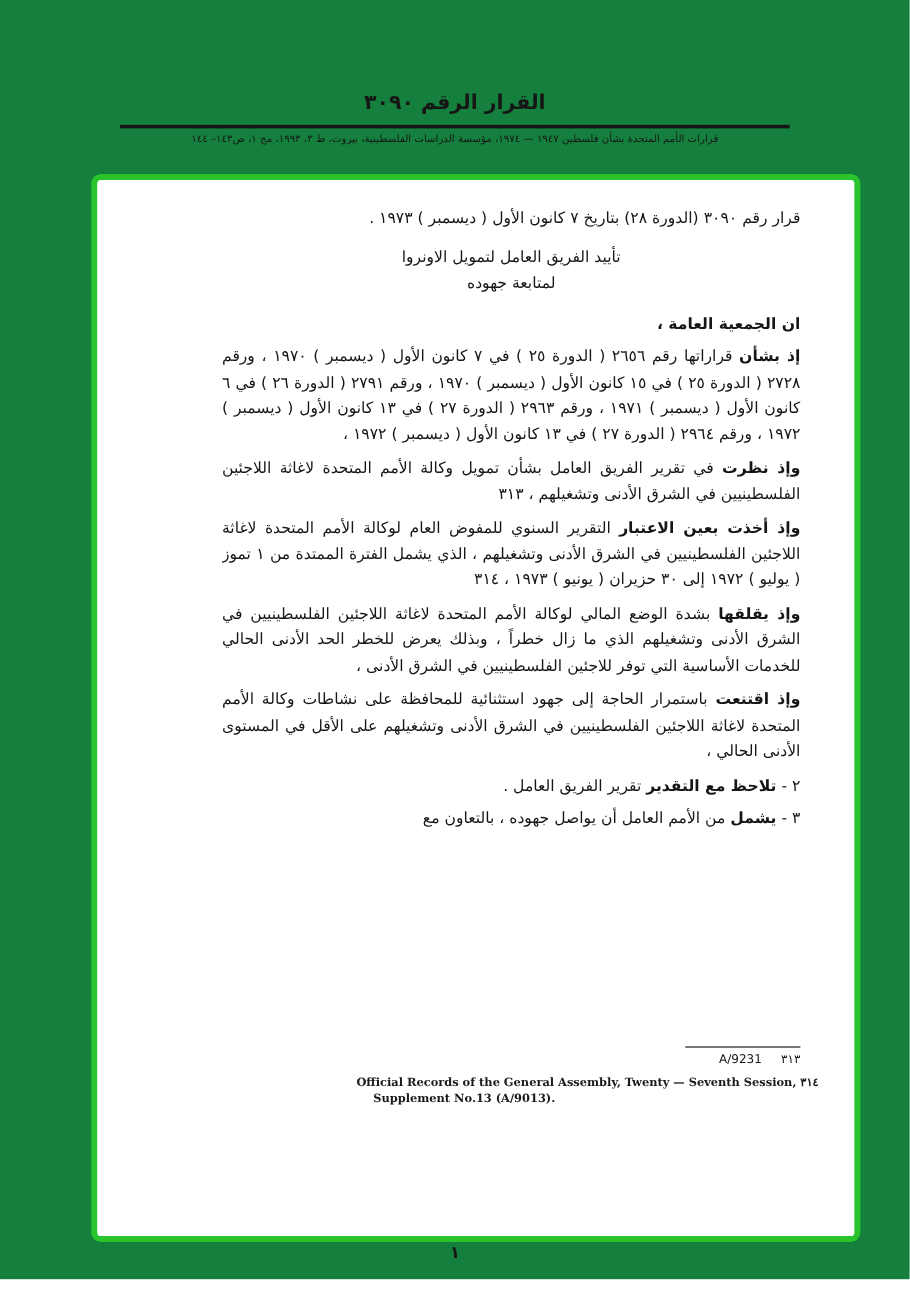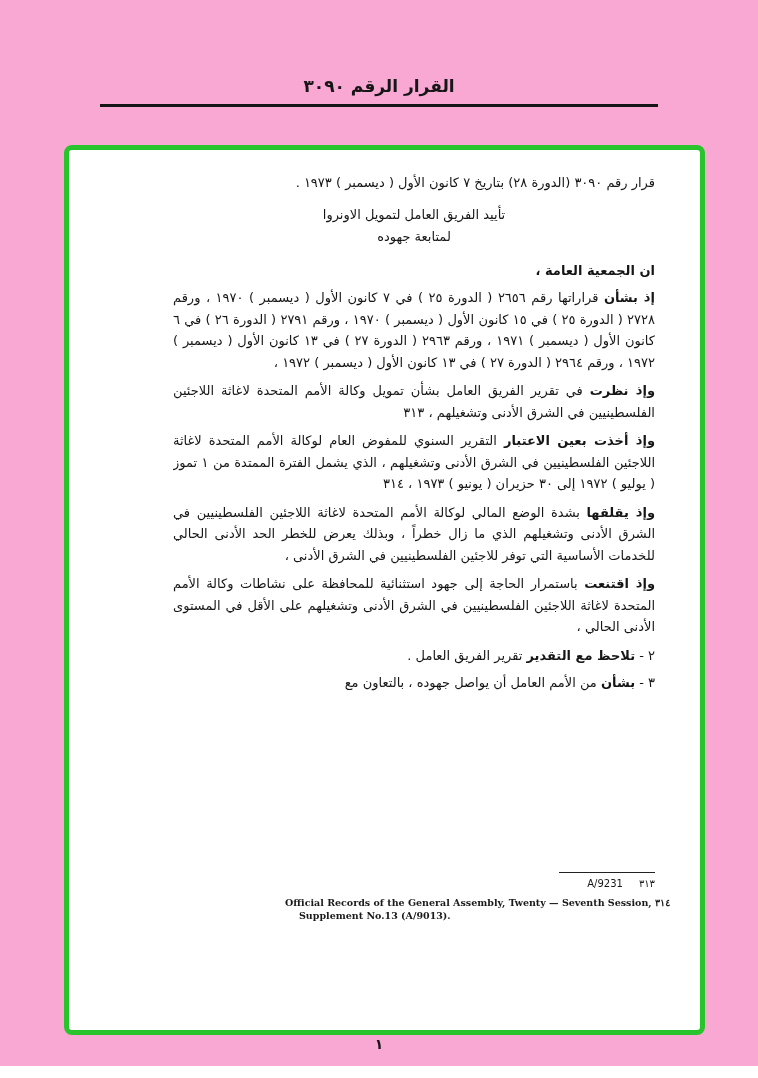--- a/index.html
+++ b/index.html
@@ -4,39 +4,39 @@
 <style>
   html, body { margin: 0; padding: 0; }
   body {
     width: 758px; height: 1078px;
     background: #ffffff;
     font-family: "DejaVu Sans", sans-serif;
     color: #161616;
     position: relative;
     overflow: hidden;
   }
-  .page { position: relative; width: 758px; height: 1066px; background: #f9a8d4; }
+  .page { position: relative; width: 758px; height: 1066px; background: #15803d; }
 
   .doc-title {
     position: absolute; top: 76px; left: 0; width: 100%;
     text-align: center; direction: rtl;
     font-size: 17px; font-weight: bold; margin: 0;
   }
   .title-rule {
     position: absolute; top: 104px; left: 100px; width: 558px;
     border-top: 3px solid #151515;
   }
   .citation {
     position: absolute; top: 111px; left: 60px; width: 638px;
     text-align: center; direction: rtl;
     font-size: 8.5px; letter-spacing: 0.1px;
   }
 
   .green-box {
-    position: absolute; top: 145px; left: 64px;
+    position: absolute; top: 145px; left: 76px;
     width: 631px; height: 880px;
     border: 5px solid var(--frame-green, #29c32b);
     border-radius: 8px;
     background: #fff;
   }
 
   .content {
     position: absolute; top: 22px; right: 45px;
     width: 482px; max-height: 692px; overflow: hidden;
     direction: rtl; text-align: justify;
@@ -74,20 +74,21 @@
     text-align: center; font-size: 14px; font-weight: bold;
   }
 </style>
 </head>
 <body>
 
 <div class="page">
 
   <h1 class="doc-title">القرار الرقم ٣٠٩٠</h1>
   <div class="title-rule"></div>
+  <div class="citation">قرارات الأمم المتحدة بشأن فلسطين ١٩٤٧ — ١٩٧٤، مؤسسة الدراسات الفلسطينية، بيروت، ط ٣، ١٩٩٣، مج ١، ص١٤٣– ١٤٤</div>
 
   <div class="green-box">
 
     <div class="content">
 
       <p class="intro">قرار رقم ٣٠٩٠ (الدورة ٢٨) بتاريخ ٧ كانون الأول ( ديسمبر ) ١٩٧٣ .</p>
 
       <div class="heading">
         <div class="h-line">تأييد الفريق العامل لتمويل الاونروا</div>
         <div class="h-line">لمتابعة جهوده</div>
@@ -101,21 +102,21 @@
 
       <p class="para"><b class="lead">وإذ أخذت بعين الاعتبار</b><span> التقرير السنوي للمفوض العام لوكالة الأمم المتحدة لاغاثة اللاجئين الفلسطينيين في الشرق الأدنى وتشغيلهم ، الذي يشمل الفترة الممتدة من ١ تموز ( يوليو ) ١٩٧٢ إلى ٣٠ حزيران ( يونيو ) ١٩٧٣ ، ٣١٤</span></p>
 
       <p class="para"><b class="lead">وإذ يقلقها</b><span> بشدة الوضع المالي لوكالة الأمم المتحدة لاغاثة اللاجئين الفلسطينيين في الشرق الأدنى وتشغيلهم الذي ما زال خطراً ، وبذلك يعرض للخطر الحد الأدنى الحالي للخدمات الأساسية التي توفر للاجئين الفلسطينيين في الشرق الأدنى ،</span></p>
 
       <p class="para"><b class="lead">وإذ اقتنعت</b><span> باستمرار الحاجة إلى جهود استثنائية للمحافظة على نشاطات وكالة الأمم المتحدة لاغاثة اللاجئين الفلسطينيين في الشرق الأدنى وتشغيلهم على الأقل في المستوى الأدنى الحالي ،</span></p>
 
 
       <p class="para item"><span class="num">٢ -</span> <b class="lead">تلاحظ مع التقدير</b><span> تقرير الفريق العامل .</span></p>
 
-      <p class="para item"><span class="num">٣ -</span> <b class="lead">بشأن</b><span> من الأمم العامل أن يواصل جهوده ، بالتعاون مع</span></p>
+      <p class="para item"><span class="num">٣ -</span> <b class="lead">يشمل</b><span> من الأمم العامل أن يواصل جهوده ، بالتعاون مع</span></p>
 
     </div>
 
     <div class="fn-sep"></div>
 
     <div class="fn-ref">
       <span class="fn-a">A/9231</span><span class="fn-n">٣١٣</span>
     </div>
 
     <div class="fn-en">

